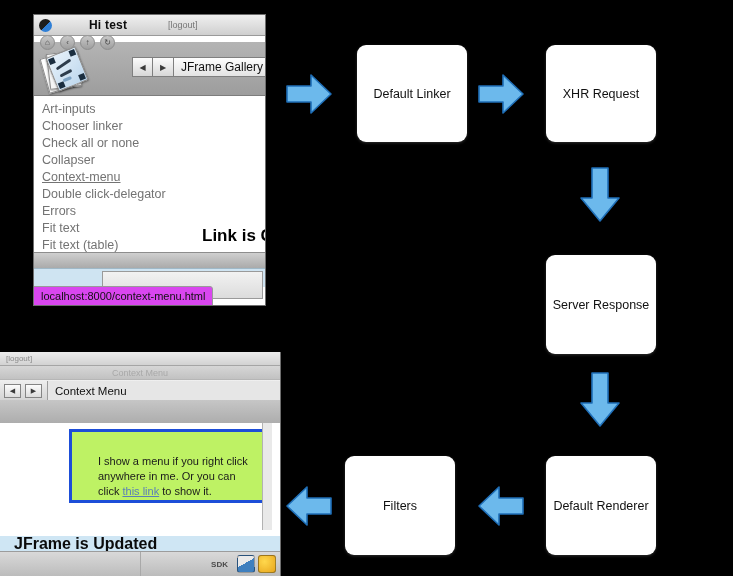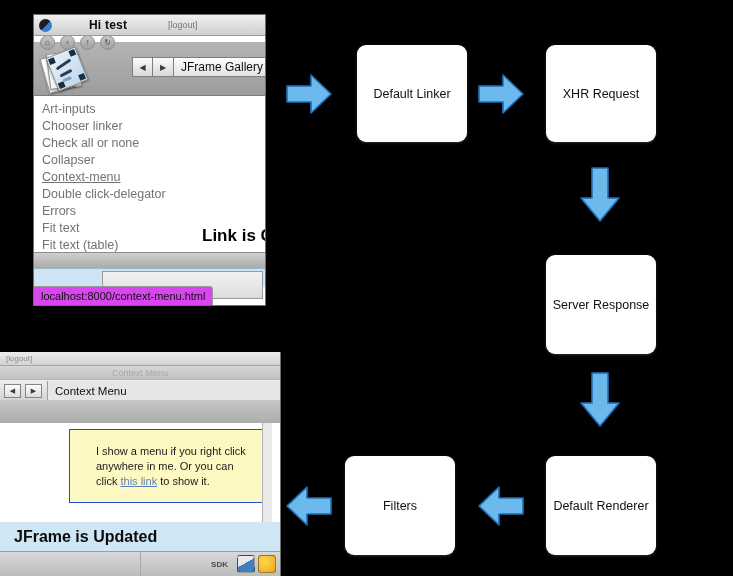--- a/index.html
+++ b/index.html
@@ -89,26 +89,26 @@
             background:linear-gradient(#fcfcfc,#dcdcdc);border:1px solid #848484;
             display:flex;align-items:center;justify-content:center;
             font-size:7px;color:#3a3a3a;box-sizing:border-box;}
   .b-addr{flex:1;margin-left:5px;height:19px;background:#e6e6e6;
           border-left:1px solid #9c9c9c;display:flex;align-items:center;
           padding-left:7px;font-size:11.5px;color:#101010;}
   .b-grey2{position:absolute;left:0;right:0;top:48px;height:23px;
            background:linear-gradient(#c6c6c6,#adadad);border-bottom:1px solid #8f8f8f;}
   .b-content{position:absolute;left:0;right:0;top:71px;bottom:46px;background:#fff;}
   .ctxbox{position:absolute;left:69px;top:6px;width:200px;height:74px;
-          background:#fef9c3;border:1px solid #1d4ed8;box-sizing:border-box;
-          padding:14px 14px 0 26px;font-size:11px;line-height:15px;color:#1a1a1a;}
+          background:#bef264;border:3px solid #1d4ed8;box-sizing:border-box;
+          padding:22px 14px 0 26px;font-size:11px;line-height:15px;color:#1a1a1a;}
   .ctxbox a{color:#5a7fb8;}
   .b-scroll{position:absolute;right:8px;top:71px;bottom:46px;width:9px;
             background:#e9e9e9;border-left:1px solid #b2b2b2;}
-  .jframe-bar{position:absolute;left:0;right:0;bottom:24px;height:30px;
+  .jframe-bar{position:absolute;left:0;right:0;bottom:24px;height:16px;
               background:#cfe6f4;display:flex;align-items:center;padding-left:14px;
               box-sizing:border-box;}
   .jframe-bar span{font-size:16px;font-weight:bold;color:#0b0b0b;}
   .dock{position:absolute;left:0;right:0;bottom:0;height:24px;
         background:linear-gradient(#d9d9d9,#bcbcbc);border-top:1px solid #9c9c9c;
         display:flex;align-items:center;justify-content:flex-end;padding-right:4px;}
   .dock .divider{position:absolute;left:140px;top:0;bottom:0;width:1px;background:#a9a9a9;}
   .sdk{font-size:8px;font-weight:bold;color:#4b4b4b;margin-right:6px;}
   .dockicon{width:16px;height:16px;margin-left:3px;border-radius:3px;
             border:1px solid rgba(0,0,0,.35);}

